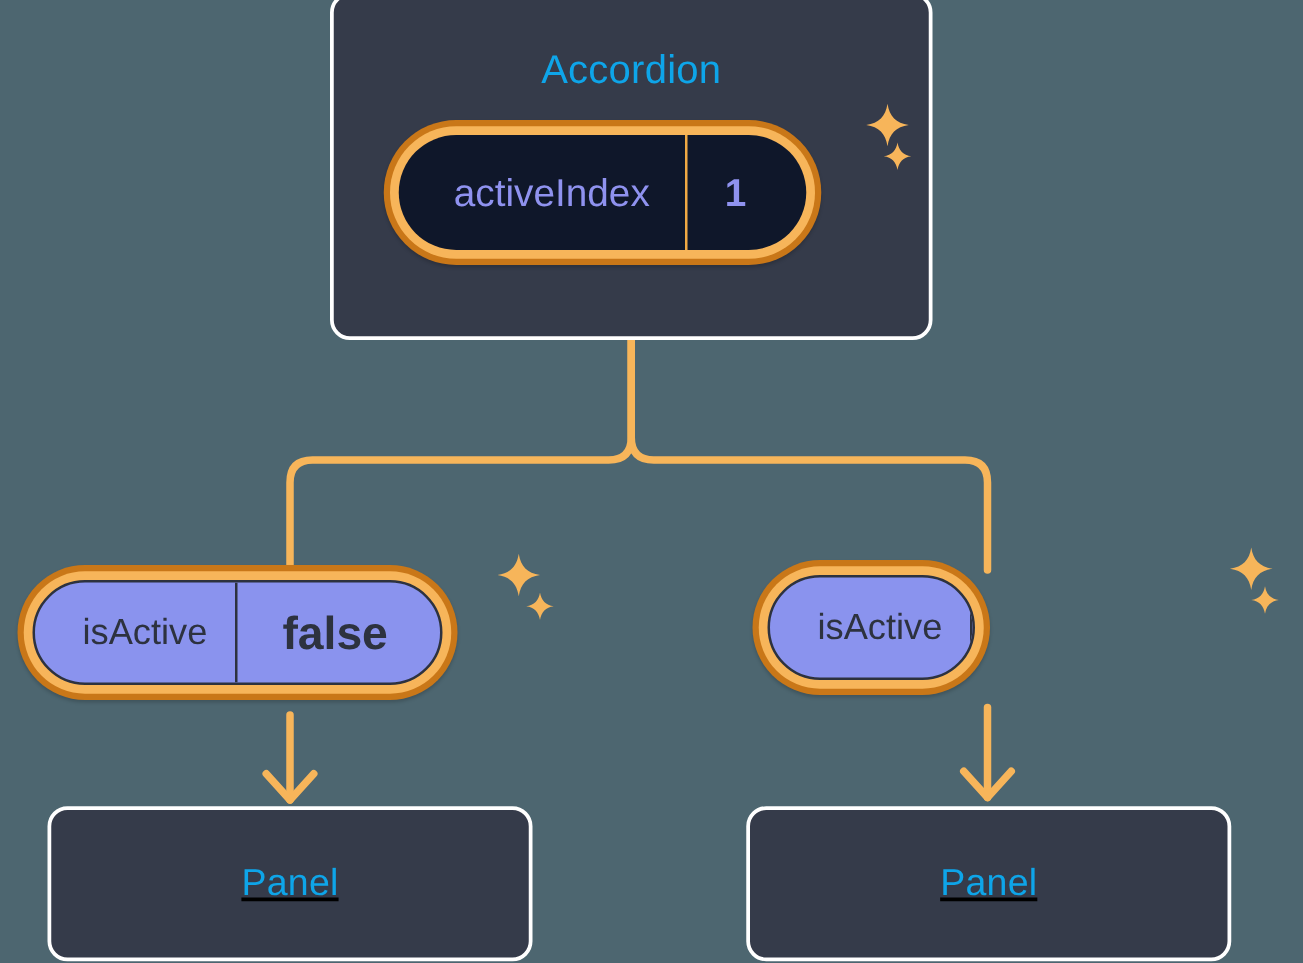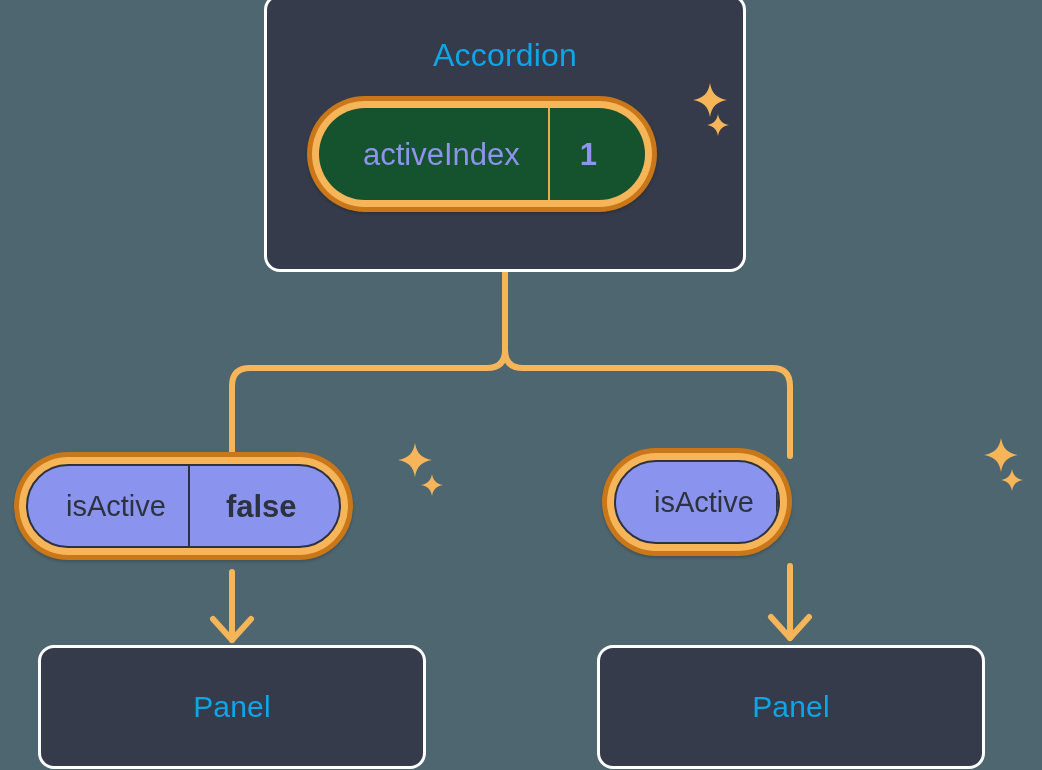--- a/index.html
+++ b/index.html
@@ -57,20 +57,21 @@
     top: -6px;
     width: 482px;
     height: 278px;
     padding-top: 42px;
   }
 
   .panel-card {
     width: 388px;
     height: 124px;
     justify-content: center;
+    text-decoration: underline;
   }
 
   #panel-card-left  { left: 38px;  top: 645px; }
   #panel-card-right { left: 597px; top: 645px; }
 
   .panel-card .card-title { font-size: 30px; }
 
   
   .pill-wrap {
     position: absolute;
@@ -103,21 +104,21 @@
     align-items: center;
     justify-content: center;
     white-space: nowrap;
     line-height: 1;
   }
 
   
   #active-index-pill { left: 307px; top: 96px; }
 
   #active-index-pill .pill-inner {
-    background: #14532d;
+    background: #0f172a;
     height: 92px;
   }
   #active-index-pill .pill-key {
     color: #8f92ef;
     font-size: 31px;
     padding: 0 28px 0 44px;
     border-right: 2px solid #f0a944;
   }
   #active-index-pill .pill-val {
     color: #8f92ef;
@@ -134,21 +135,21 @@
     gap: 12px;
   }
   .bool-pill .pill-key {
     color: #2d323f;
     font-size: 29px;
     padding: 0 22px 0 38px;
     border-right: 2px solid #2d323f;
   }
   .bool-pill .pill-val {
     color: #2d323f;
-    font-size: 31px;
+    font-size: 37px;
     font-weight: 700;
     padding: 0 42px 0 24px;
   }
 
   #is-active-pill-left  { left: 14px;  top: 452px; }
   #is-active-pill-right { left: 602px; top: 448px; }
 
   
   .sparkle {
     position: absolute;

